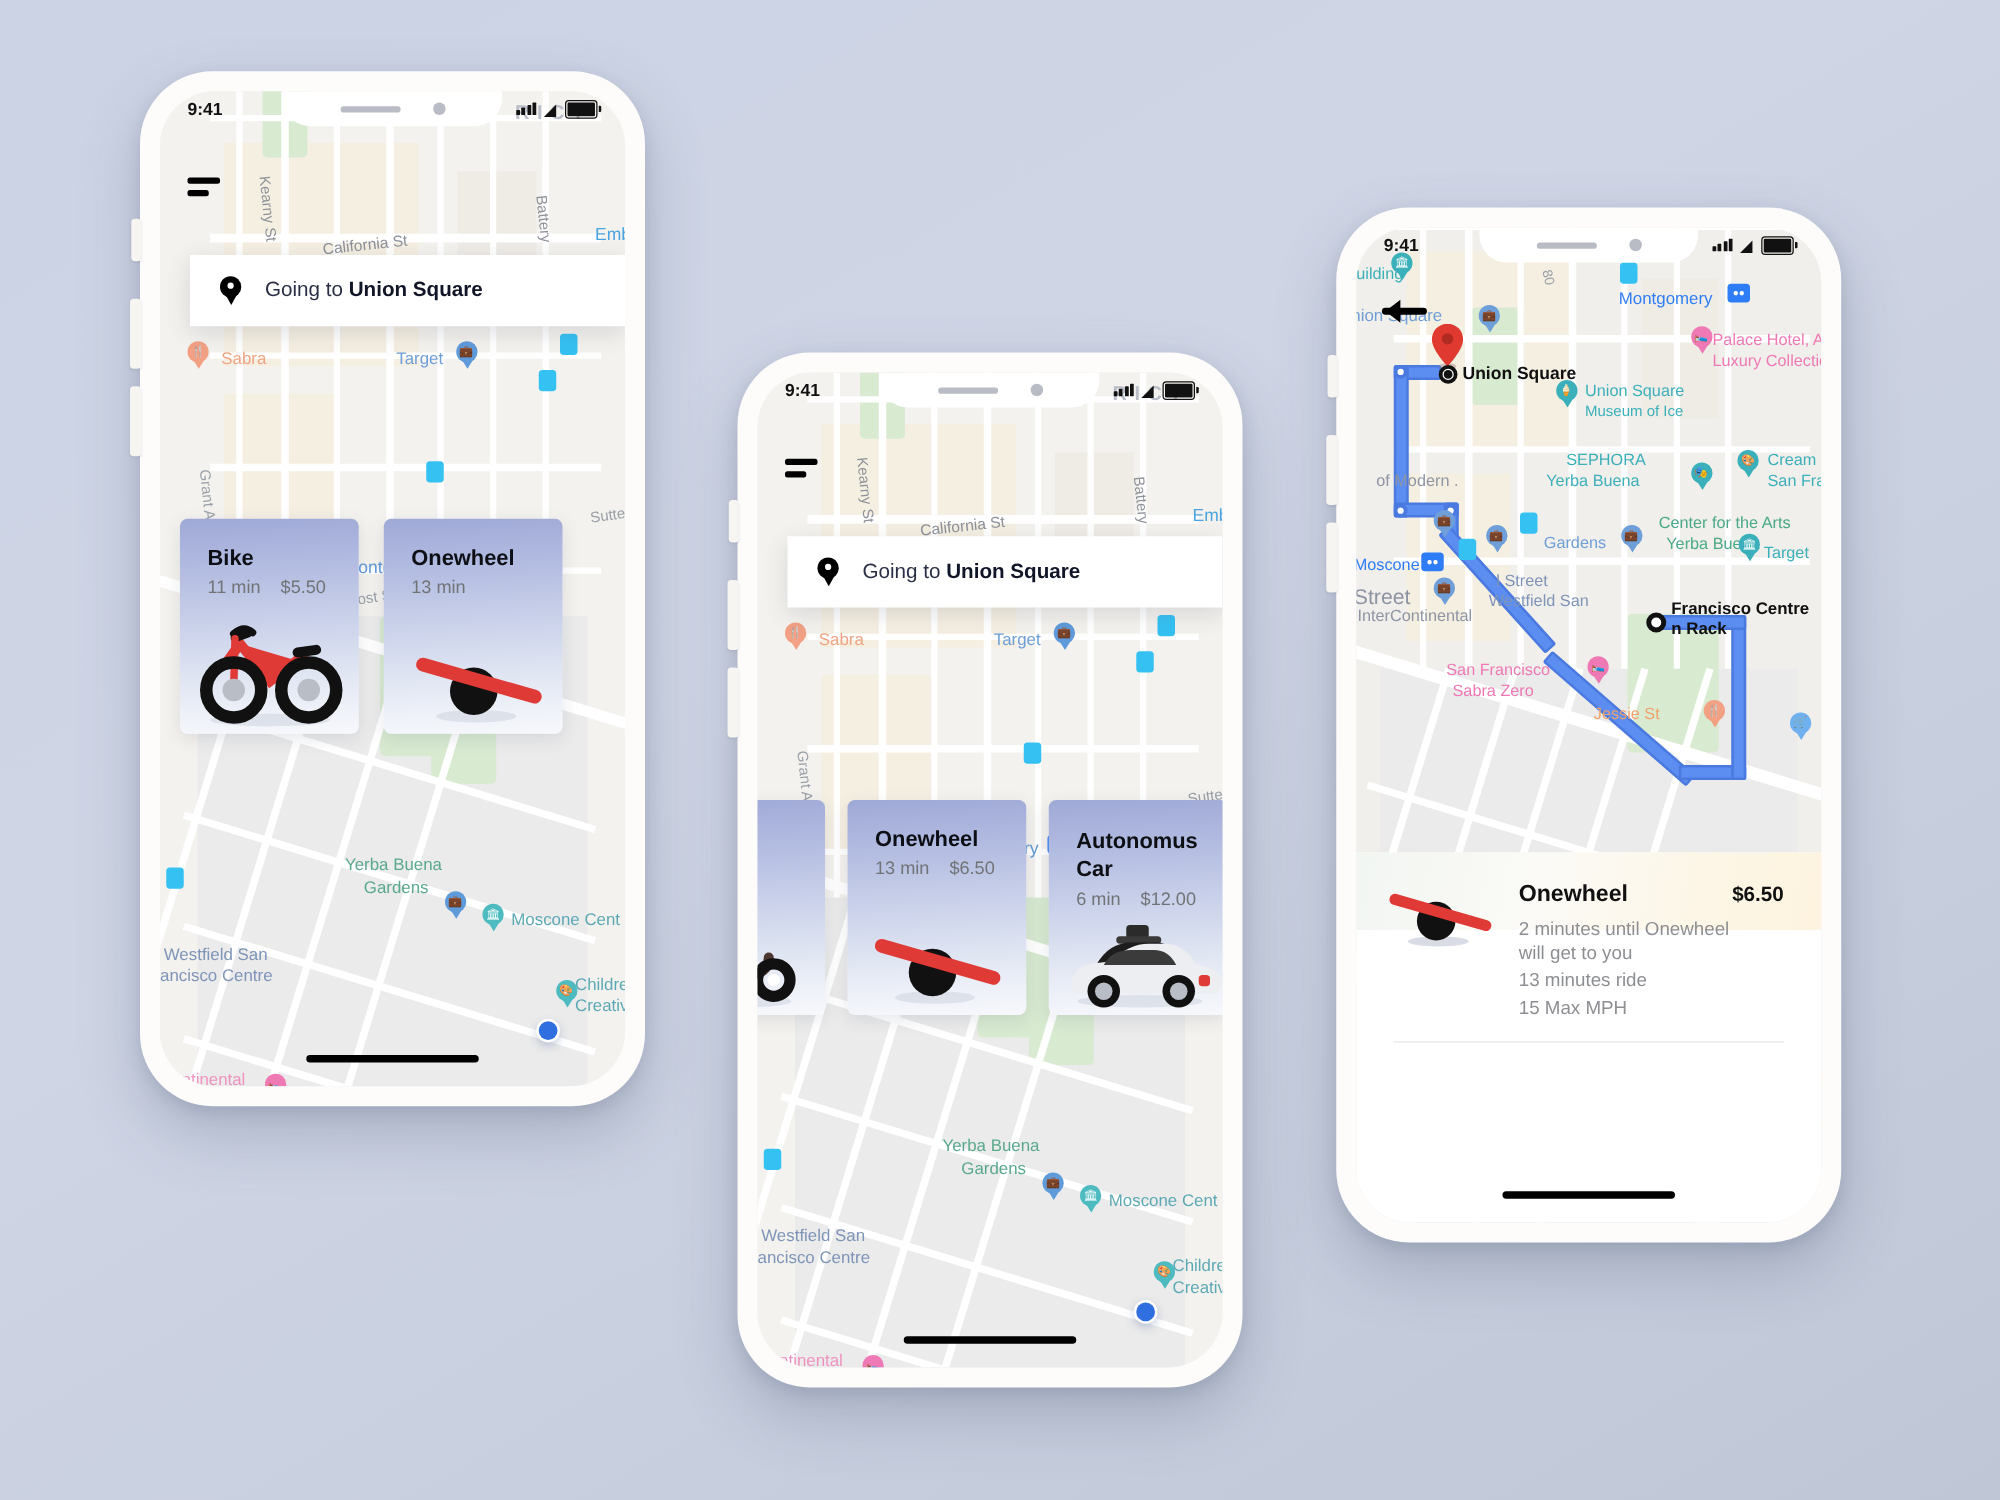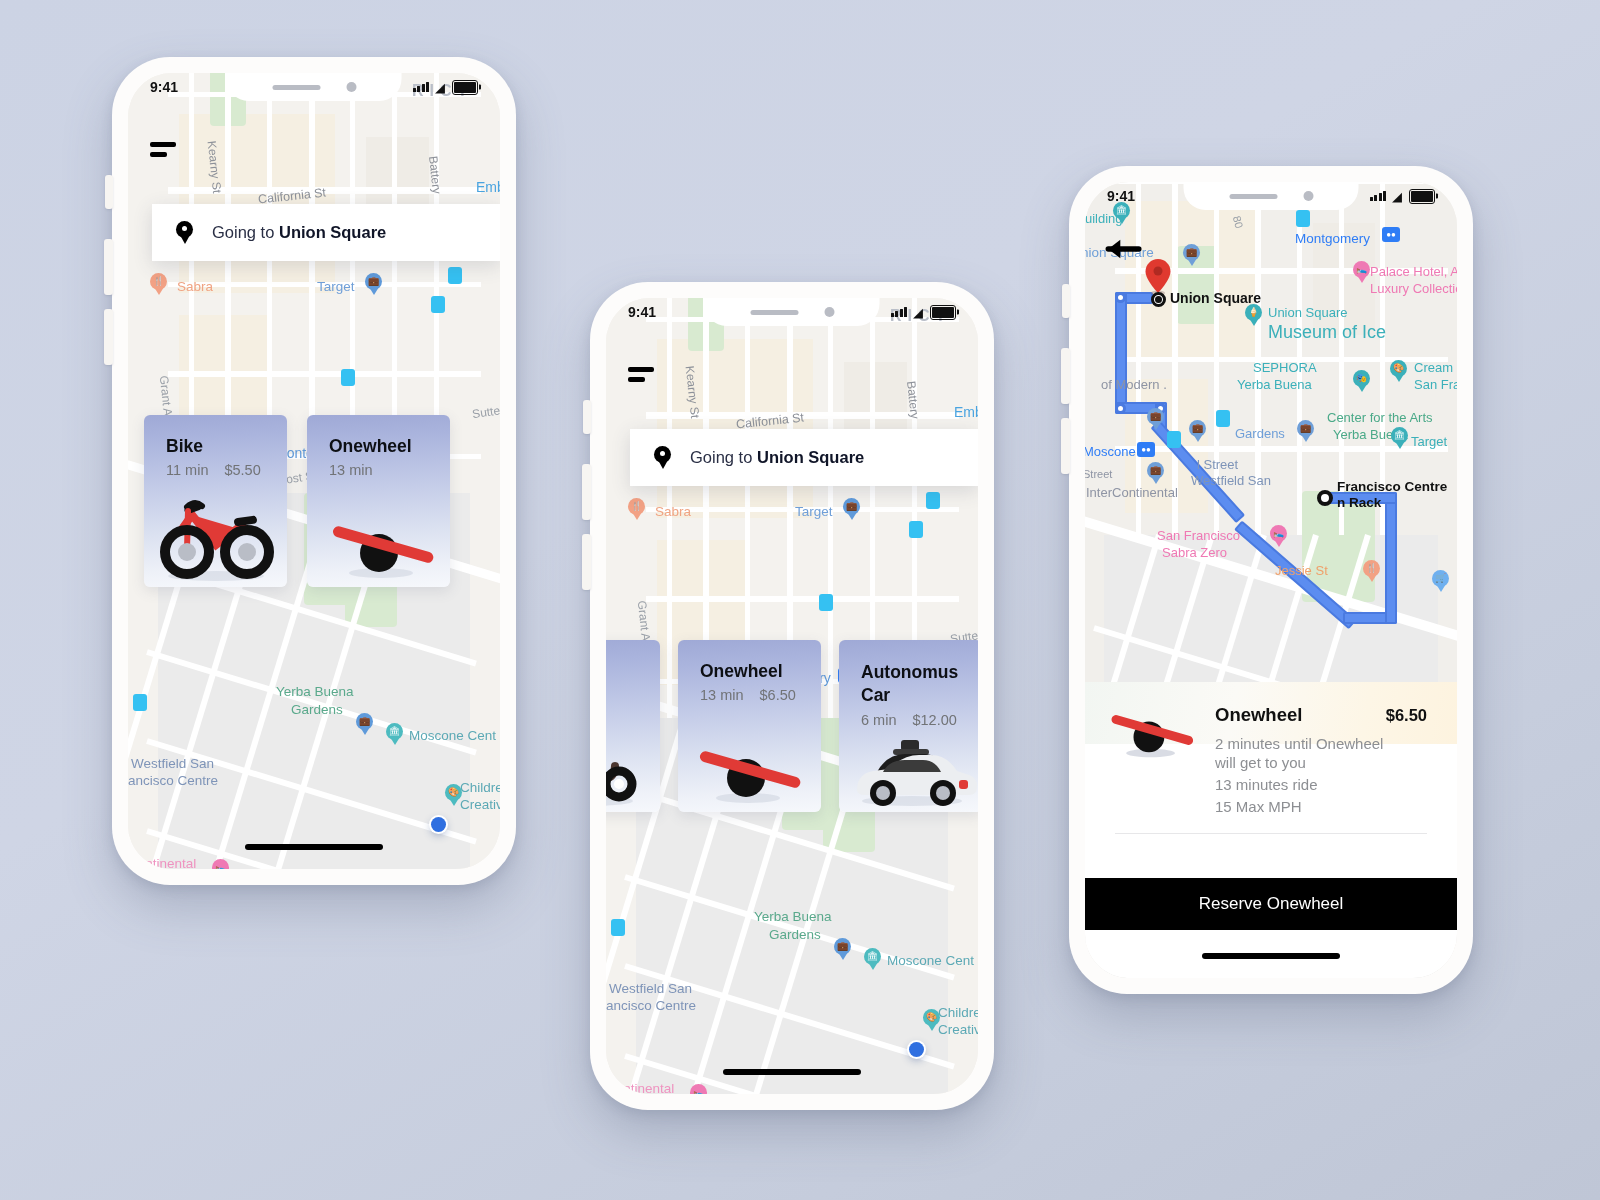--- a/index.html
+++ b/index.html
@@ -578,34 +578,34 @@
       <div style="position:absolute;left:66px;top:110px;width:15px;height:15px;border-radius:50%;border:3px solid #111;background:#fff;box-sizing:border-box;"></div>
       <div style="position:absolute;left:70px;top:114px;width:7px;height:7px;border-radius:50%;background:#111;"></div>
       <div class="lbl-map" style="left:85px;top:108px;color:#111;font-size:14px;font-weight:bold;">Union Square</div>
 
       <div class="lbl-map" style="left:0px;top:29px;color:#3bb0ba;font-size:13px;">uilding</div>
       <div class="lbl-map" style="left:-4px;top:63px;color:#6f9fd8;font-size:13.5px;">nion Square</div>
       <div class="lbl-map" style="left:210px;top:49px;color:#2f7df6;font-size:13.5px;">Montgomery</div>
       <div class="lbl-map" style="left:285px;top:82px;color:#ef79b4;font-size:13px;">Palace Hotel, A</div>
       <div class="lbl-map" style="left:285px;top:99px;color:#ef79b4;font-size:13px;">Luxury Collectio</div>
       <div class="lbl-map" style="left:183px;top:123px;color:#3bb0ba;font-size:13px;">Union Square</div>
-      <div class="lbl-map" style="left:183px;top:140px;color:#3bb0ba;font-size:18px;">Museum of Ice</div>
+      <div class="lbl-map" style="left:183px;top:140px;color:#3bb0ba;font-size:12px;">Museum of Ice</div>
       <div class="lbl-map" style="left:329px;top:178px;color:#3bb0ba;font-size:13px;">Cream San Francisco</div>
       <div class="lbl-map" style="left:329px;top:195px;color:#3bb0ba;font-size:13px;">San Francis</div>
       <div class="lbl-map" style="left:16px;top:195px;color:#8e94a4;font-size:13px;">of Modern .</div>
       <div class="lbl-map" style="left:168px;top:178px;color:#3bb0ba;font-size:13px;">SEPHORA</div>
       <div class="lbl-map" style="left:152px;top:195px;color:#3bb0ba;font-size:13px;">Yerba Buena</div>
       <div class="lbl-map" style="left:242px;top:228px;color:#4aa988;font-size:13px;">Center for the Arts</div>
       <div class="lbl-map" style="left:248px;top:245px;color:#4aa988;font-size:13px;">Yerba Buena</div>
       <div class="lbl-map" style="left:150px;top:244px;color:#6f9fd8;font-size:13px;">Gardens</div>
       <div class="lbl-map" style="left:326px;top:252px;color:#3bb0ba;font-size:13px;">Target</div>
       <div class="lbl-map" style="left:-2px;top:262px;color:#2f7df6;font-size:13px;">Moscone</div>
       <div class="lbl-map" style="left:112px;top:275px;color:#7e94b8;font-size:13px;">l Street</div>
       <div class="lbl-map" style="left:106px;top:291px;color:#7e94b8;font-size:13px;">Westfield San</div>
-      <div class="lbl-map" style="left:-2px;top:286px;color:#8e94a4;font-size:11px;">Street</div>
+      <div class="lbl-map" style="left:-2px;top:286px;color:#8e94a4;font-size:17px;">Street</div>
       <div class="lbl-map" style="left:1px;top:303px;color:#8e94a4;font-size:13px;">InterContinental</div>
       <div class="lbl-map" style="left:72px;top:346px;color:#ef79b4;font-size:13px;">San Francisco</div>
       <div class="lbl-map" style="left:77px;top:363px;color:#ef79b4;font-size:13px;">Sabra Zero</div>
       <div class="lbl-map" style="left:190px;top:381px;color:#f0a06a;font-size:13px;">Jessie St</div>
       <div class="lbl-map" style="left:28px;top:553px;color:#9aa0a8;font-size:11px;transform:rotate(42deg);">Mary St</div>
       <div class="lbl-map" style="left:100px;top:597px;color:#9aa0a8;font-size:11px;transform:rotate(60deg);">Minna St</div>
       <div class="lbl-map" style="left:67px;top:610px;color:#9aa0a8;font-size:11px;transform:rotate(42deg);">Natoma St</div>
       <div class="lbl-map" style="left:84px;top:632px;color:#9aa0a8;font-size:11px;transform:rotate(42deg);">Tehama St</div>
       <div class="lbl-map" style="left:145px;top:645px;color:#9aa0a8;font-size:11px;transform:rotate(42deg);">Folsom St</div>
       <div class="lbl-map" style="left:230px;top:608px;color:#9aa0a8;font-size:11px;transform:rotate(64deg);">Shipley St</div>
@@ -749,20 +749,17 @@
           <div class="sdesc" style="font-size:15px;margin-top:9px;">2 minutes until Onewheel</div>
           <div class="sdesc" style="font-size:15px;margin-top:2px;">will get to you</div>
           <div class="sdesc" style="font-size:15px;margin-top:5px;">13 minutes ride</div>
           <div class="sdesc" style="font-size:15px;margin-top:5px;">15 Max MPH</div>
         </div>
       </div>
 
       <div class="divider" style="margin:18px 30px 0 30px;"></div>
 
 
-      <div class="reserve" style="position:absolute;left:0;right:0;bottom:48px;height:52px;">
-        <span style="font-size:17px;">Reserve Onewheel</span>
-      </div>
     </div>
 
     <div class="home-ind" style="bottom:19px;width:138px;height:6px;"></div>
   </div>
 </div>
 
 </body></html>

